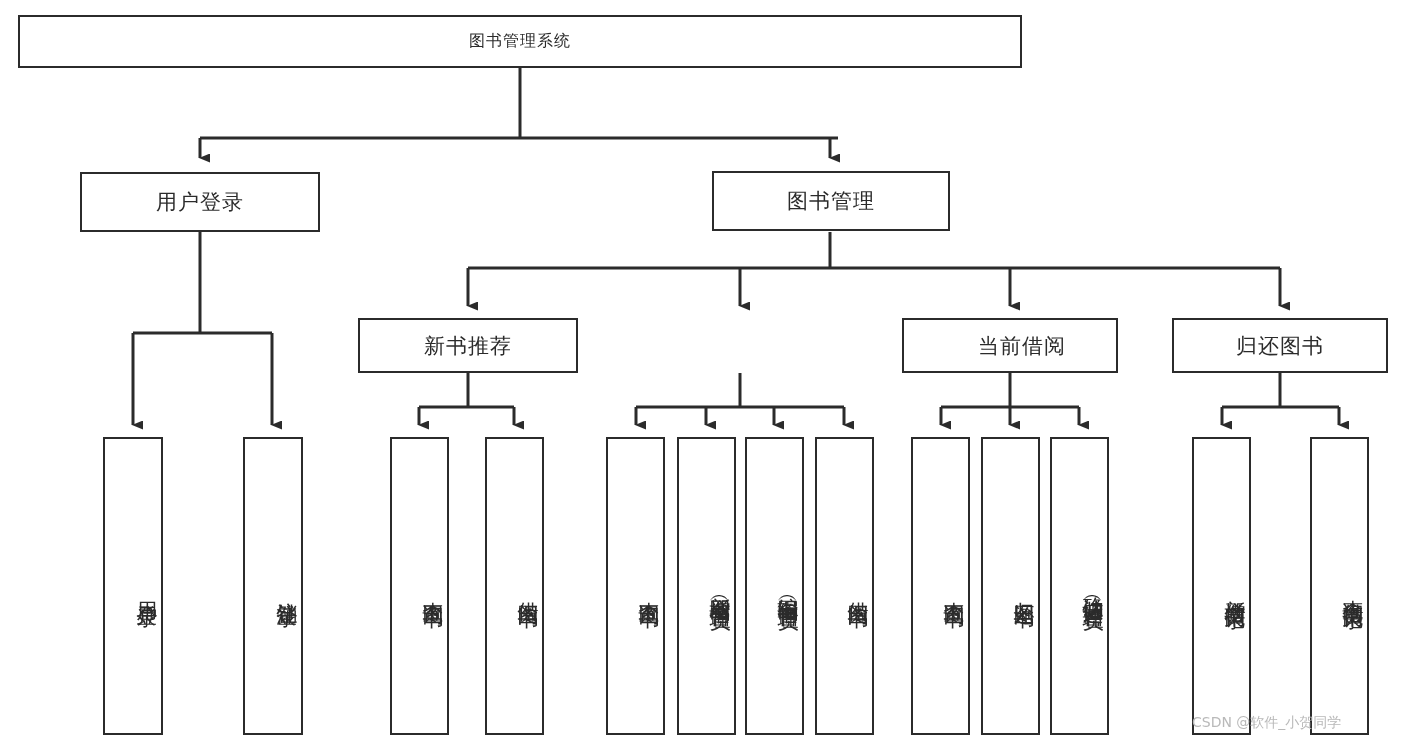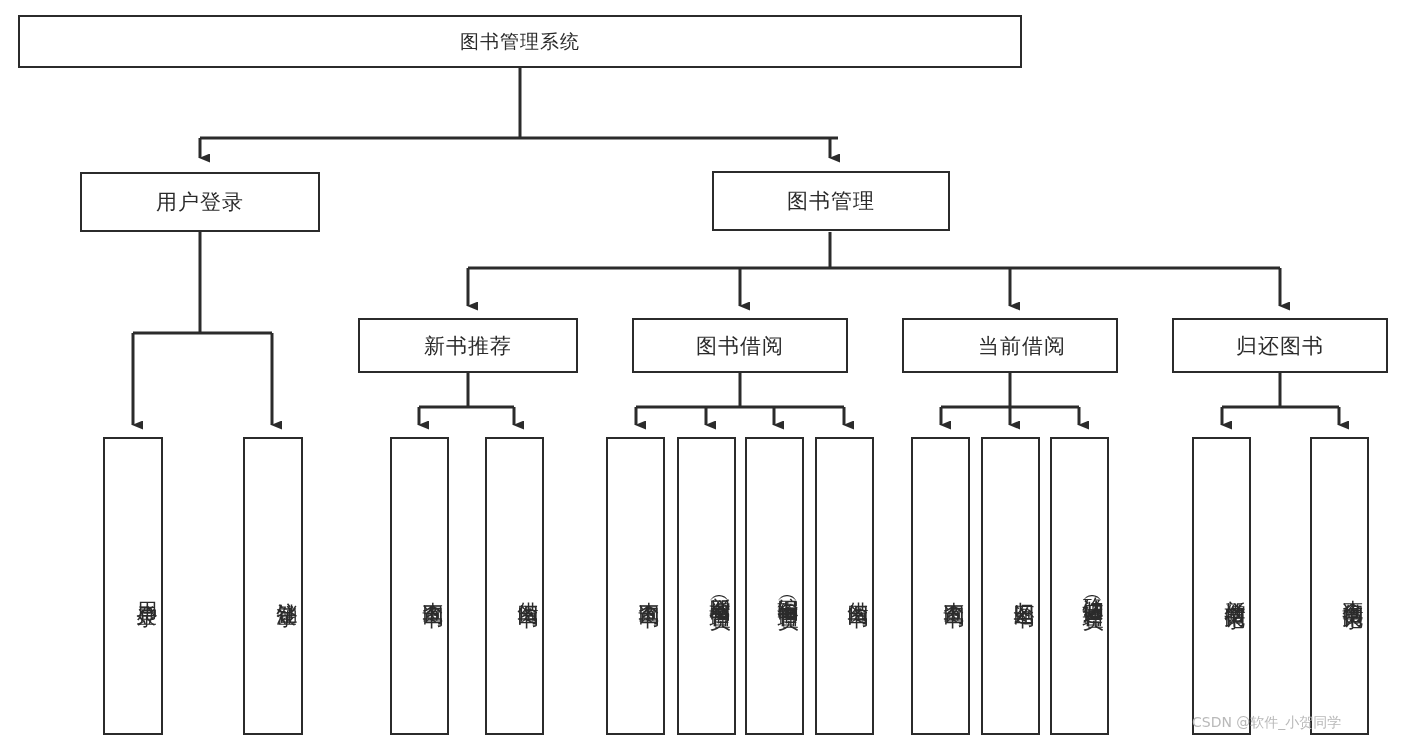--- a/index.html
+++ b/index.html
@@ -42,21 +42,21 @@
   .node.vert {
     writing-mode: vertical-rl;
     text-orientation: upright;
     font-size: 21px;
     letter-spacing: 2px;
     padding-top: 6px;
     align-items: flex-start;
     justify-content: center;
   }
   .node.root {
-    font-size: 19px;
+    font-size: 16px;
   }
   .watermark {
     position: absolute;
     left: 1192px;
     top: 714px;
     font-size: 14px;
     color: #b9b9b9;
     white-space: nowrap;
     z-index: 5;
     font-family: "DejaVu Sans", "Liberation Sans", sans-serif;
@@ -116,21 +116,20 @@
       <path d="M1339,407 L1339,425" marker-end="url(#arrow)"></path>
     </g>
   </svg>
 
   <div class="node horiz root" style="left:18px; top:15px; width:1004px; height:53px;">图书管理系统</div>
 
   <div class="node horiz" style="left:80px; top:172px; width:240px; height:60px;">用户登录</div>
   <div class="node horiz" style="left:712px; top:171px; width:238px; height:60px;">图书管理</div>
 
   <div class="node horiz" style="left:358px; top:318px; width:220px; height:55px;">新书推荐</div>
-  <div class="node horiz" style="left:632px; top:318px; width:216px; height:55px;">图书借阅</div>
   <div class="node horiz" style="left:902px; top:318px; width:216px; height:55px;padding-left:24px;">当前借阅</div>
   <div class="node horiz" style="left:1172px; top:318px; width:216px; height:55px;">归还图书</div>
 
   <div class="node vert" style="left:103px; top:437px; width:60px; height:298px;">用户登录</div>
   <div class="node vert" style="left:243px; top:437px; width:60px; height:298px;">注销登录</div>
 
   <div class="node vert" style="left:390px; top:437px; width:59px; height:298px;">查询图书</div>
   <div class="node vert" style="left:485px; top:437px; width:59px; height:298px;">借阅图书</div>
 
   <div class="node vert" style="left:606px; top:437px; width:59px; height:298px;">查询图书</div>

